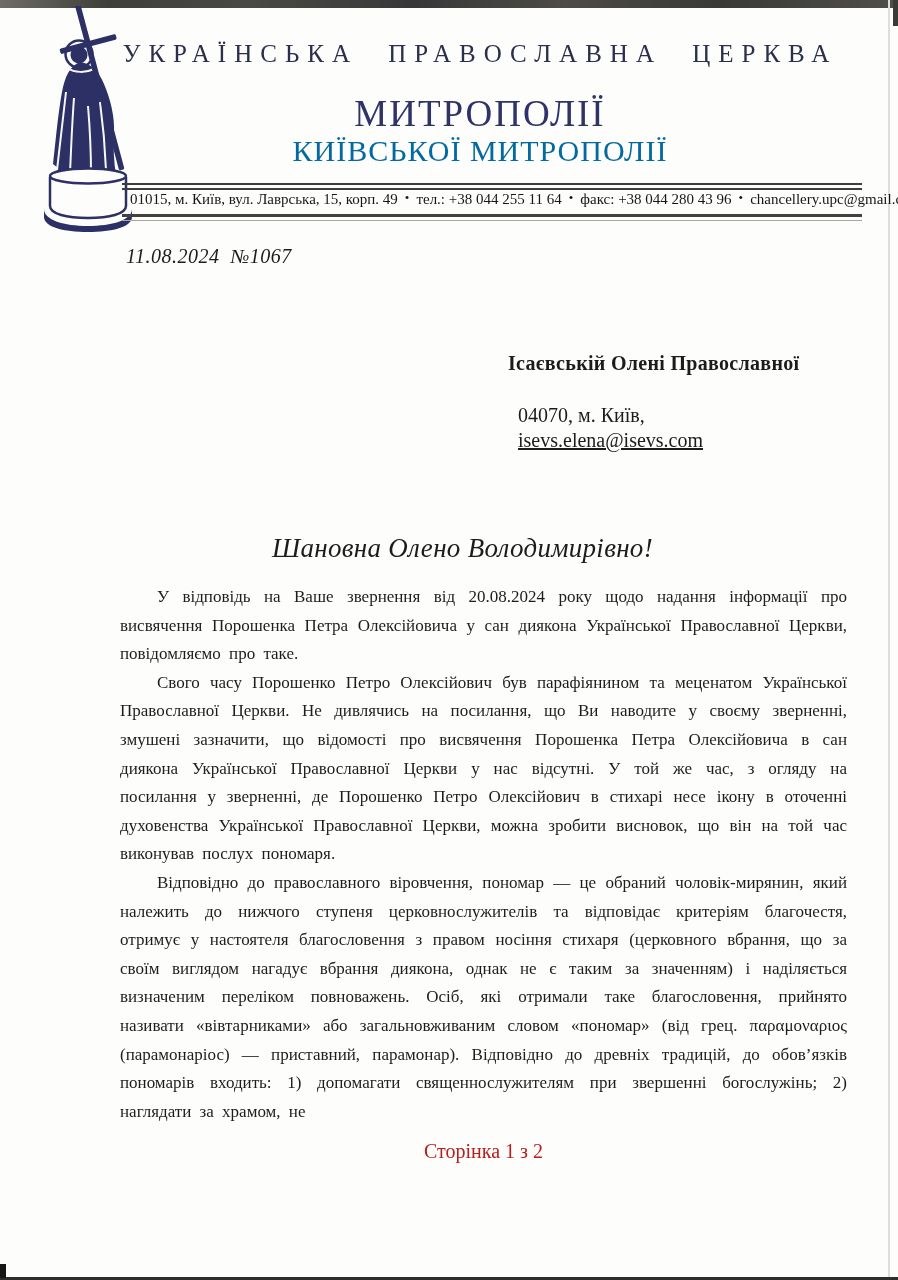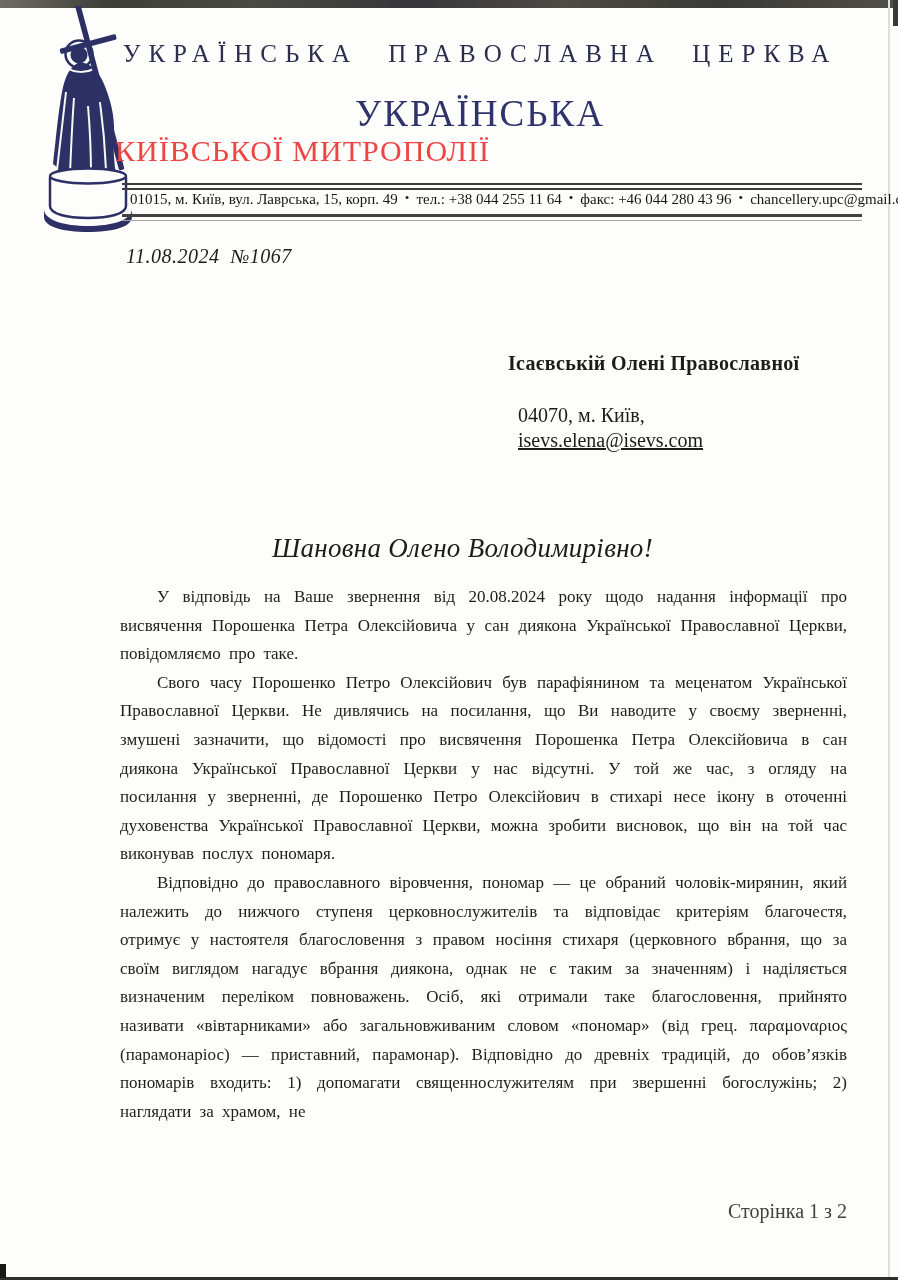--- a/index.html
+++ b/index.html
@@ -20,21 +20,21 @@
   .scan-bottom{position:absolute;bottom:0;left:0;right:0;height:3px;background:#2e2e2c;}
   .scan-bottom-left{position:absolute;bottom:2px;left:0;width:6px;height:14px;background:#161614;}
   
   .logo{position:absolute;left:40px;top:6px;width:130px;height:226px;}
   .org-name{position:absolute;left:112px;top:40px;width:736px;
     text-align:center;font-size:25px;letter-spacing:8px;word-spacing:16px;
     color:#2b2e4d;white-space:nowrap;}
   .chancery1{position:absolute;left:115px;top:92px;width:730px;
     text-align:center;font-size:37px;letter-spacing:2px;color:#2f336a;}
   .chancery2{position:absolute;left:115px;top:134px;width:730px;
-    text-align:left;font-size:30px;letter-spacing:1px;color:#ef4444;}
+    text-align:center;font-size:30px;letter-spacing:1px;color:#0369a1;}
   .rule{position:absolute;left:122px;width:740px;background:#3d3d39;}
   .rule.a{top:183px;height:2px;}
   .rule.b{top:188px;height:2px;}
   .rule.c{top:214px;height:3px;background:#42423e;}
   .rule.d{top:220px;height:1px;background:#a8a8a2;}
   .contact-line{position:absolute;left:130px;top:191px;width:730px;
     text-align:center;font-size:15px;color:#161616;white-space:nowrap;}
   .contact-line .bullet{display:inline-block;margin:0 7px;font-size:13px;
     position:relative;top:-2px;color:#111;}
   
@@ -43,22 +43,22 @@
   .recipient{position:absolute;left:508px;top:352px;font-size:20px;}
   .recipient .r-name{font-weight:bold;white-space:nowrap;letter-spacing:0.3px;}
   .recipient .r-addr{margin-top:28px;line-height:25px;margin-left:10px;}
   .recipient .r-email{color:#1c1c1c;text-decoration:underline;cursor:pointer;}
   .salutation{position:absolute;left:272px;top:533px;
     font-style:italic;font-size:27px;letter-spacing:0.3px;}
   .body-text{position:absolute;left:120px;top:583px;width:727px;
     font-size:17px;line-height:28.6px;text-align:justify;
     word-spacing:4px;color:#1d1d1d;}
   .body-text p{margin:0;text-indent:37px;}
-  .page-footer{position:absolute;left:120px;top:1200px;width:727px;
-    text-align:right;font-size:20px;color:#404040;}
+  .page-footer{position:absolute;left:120px;top:1140px;width:727px;
+    text-align:center;font-size:20px;color:#b91c1c;}
 </style>
 </head>
 <body>
 
 <div class="page">
 
   <div class="scan-top"></div>
   <div class="scan-top-right"></div>
   <div class="scan-right-line"></div>
   <div class="scan-bottom"></div>
@@ -90,28 +90,28 @@
       <path d="M4,203 C4,214 24,220 48,220 C72,220 92,214 92,203 L92,211 C92,221 72,226 48,226 C24,226 4,221 4,211 Z" fill="#2c3065"></path>
 
       <g transform="rotate(-15 50 45)" fill="#2c3065">
         <rect x="47.2" y="-4" width="5.6" height="172" rx="1.5"></rect>
         <rect x="21" y="35" width="58" height="5.6" rx="1.5"></rect>
       </g>
     </svg>
   </div>
 
   <div class="org-name">УКРАЇНСЬКА ПРАВОСЛАВНА ЦЕРКВА</div>
-  <div class="chancery1">УКРАЇНСЬКА</div>
+  <div class="chancery1">МИТРОПОЛІЇ</div>
   <div class="chancery2">КИЇВСЬКОЇ МИТРОПОЛІЇ</div>
 
   <div class="rule a"></div>
   <div class="rule b"></div>
 
   <div class="contact-line">
-    <span>01015, м. Київ, вул. Лаврська, 15, корп. 49</span><span class="bullet">•</span><span>тел.: +38 044 255 11 64</span><span class="bullet">•</span><span>факс: +46 044 280 43 96</span><span class="bullet">•</span><span>chancellery.upc@gmail.com</span>
+    <span>01015, м. Київ, вул. Лаврська, 15, корп. 49</span><span class="bullet">•</span><span>тел.: +38 044 255 11 64</span><span class="bullet">•</span><span>факс: +38 044 280 43 96</span><span class="bullet">•</span><span>chancellery.upc@gmail.com</span>
   </div>
 
   <div class="rule c"></div>
   <div class="rule d"></div>
 
   <div class="date-line">11.08.2024  №1067</div>
 
   <div class="recipient">
     <div class="r-name">Ісаєвській Олені Православної</div>
     <div class="r-addr">

